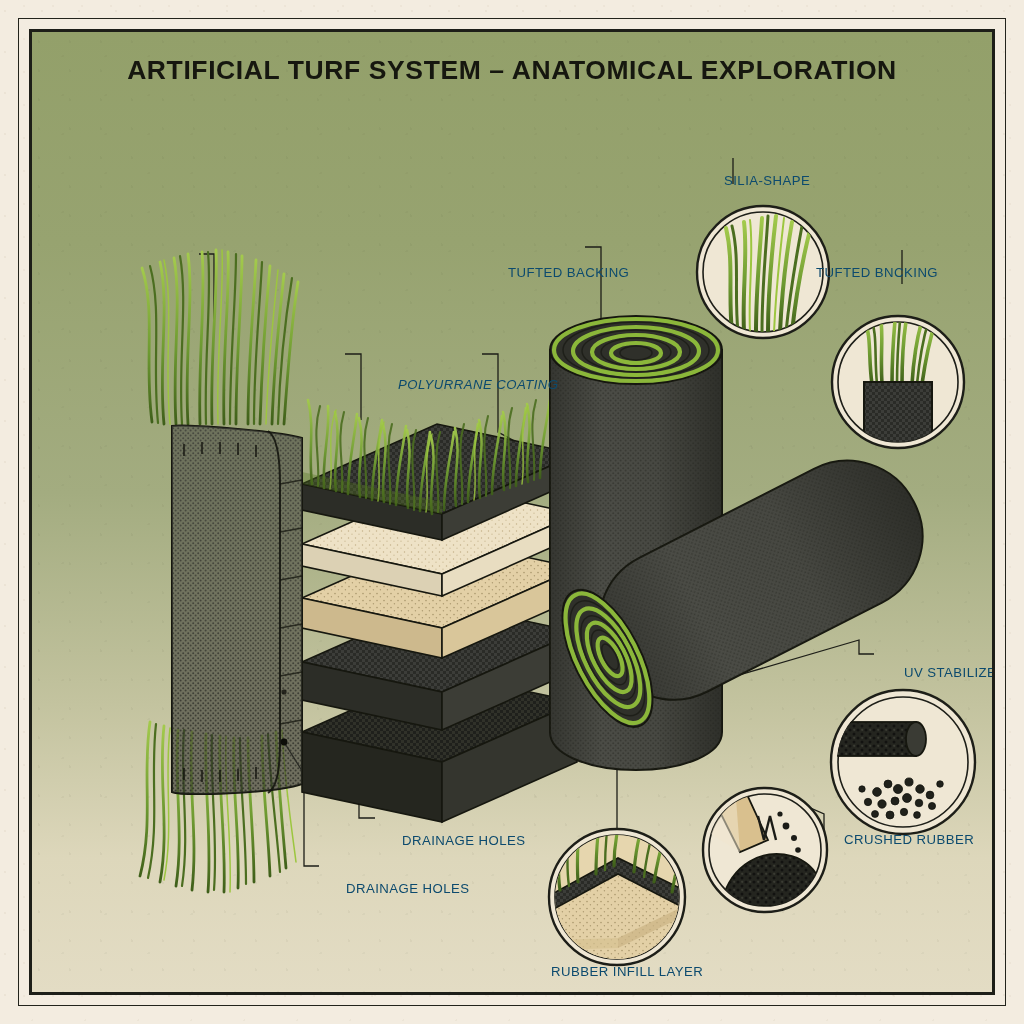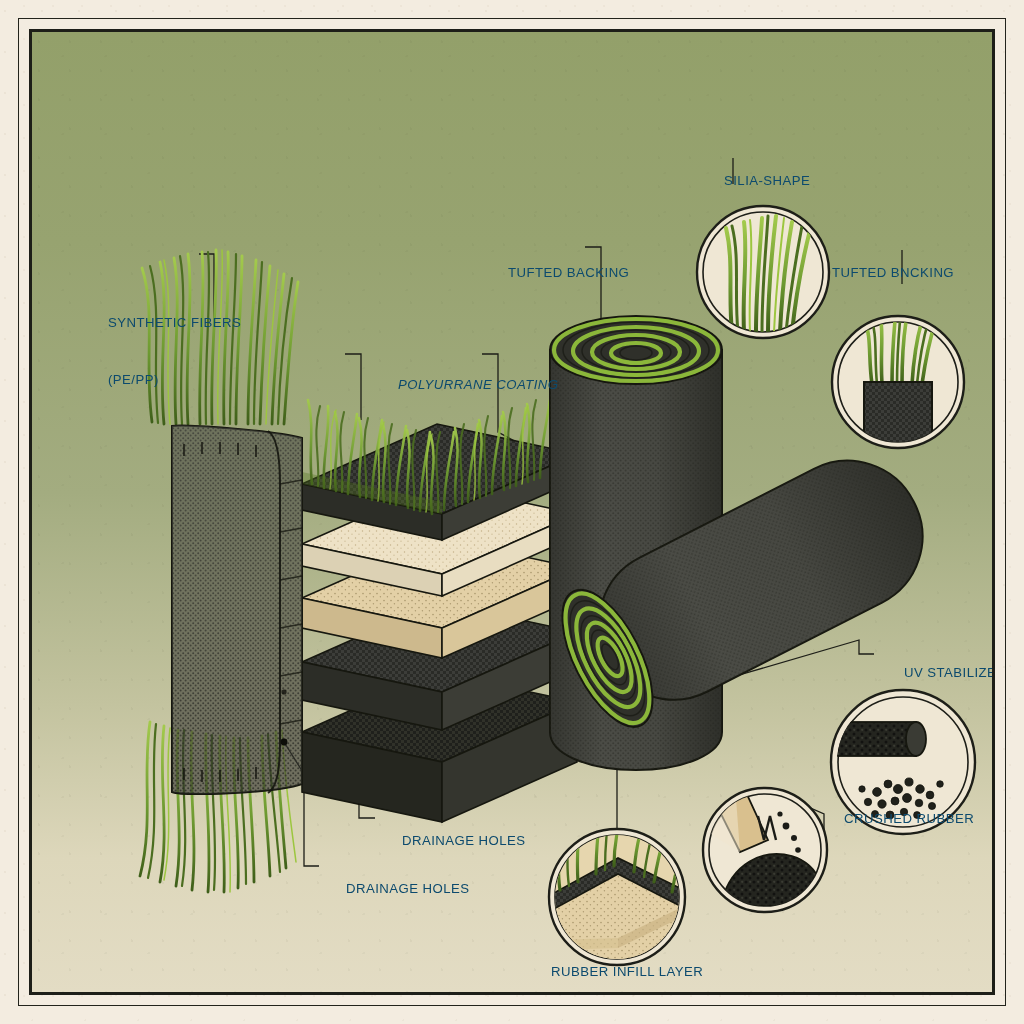--- a/index.html
+++ b/index.html
@@ -505,37 +505,34 @@
               <path d="M612,845 C615,820 619,804 625,789"></path>
               <path d="M648,856 C651,832 656,816 662,800"></path>
             </g>
           </g>
           <path d="M586,906 L652,874 L652,884 L586,916 Z" fill="#cbb484" opacity=".7"></path>
           <path d="M520,908 L586,906 L586,916 L520,918 Z" fill="#d6c292" opacity=".7"></path>
         </g>
       </g>
     </svg>
 
-    <div class="callout" style="left:76px; top:245px;">
-      <div>SYNTHETIC FIBERS</div>
-      <div class="sub">(PE/PP)</div>
-    </div>
 
     <div class="callout" style="left:366px; top:344px;font-style:italic;">POLYURRANE COATING</div>
 
     <div class="callout" style="left:476px; top:232px;text-align:right;">TUFTED BACKING</div>
 
     <div class="callout" style="left:692px; top:140px;">SILIA-SHAPE</div>
 
-    <div class="callout" style="left:784px; top:232px;margin-left:16px;">TUFTED BNCKING</div>
+    <div class="callout" style="left:784px; top:232px;">TUFTED BNCKING</div>
 
     <div class="callout" style="left:872px; top:632px;">UV STABILIZERS</div>
 
-    <div class="callout" style="left:812px; top:778px;">CRUSHED RUBBER</div>
+    <div class="callout" style="left:812px; top:799px;">CRUSHED RUBBER</div>
 
     <div class="callout" style="left:370px; top:800px;">DRAINAGE HOLES</div>
 
     <div class="callout" style="left:314px; top:848px;">DRAINAGE HOLES</div>
 
     <div class="callout" style="left:519px; top:931px;">RUBBER INFILL LAYER</div>
   </div>
 
+  <div id="title">ARTIFICIAL TURF SYSTEM – ANATOMICAL EXPLORATION</div>
 </div>
 
 </body></html>

